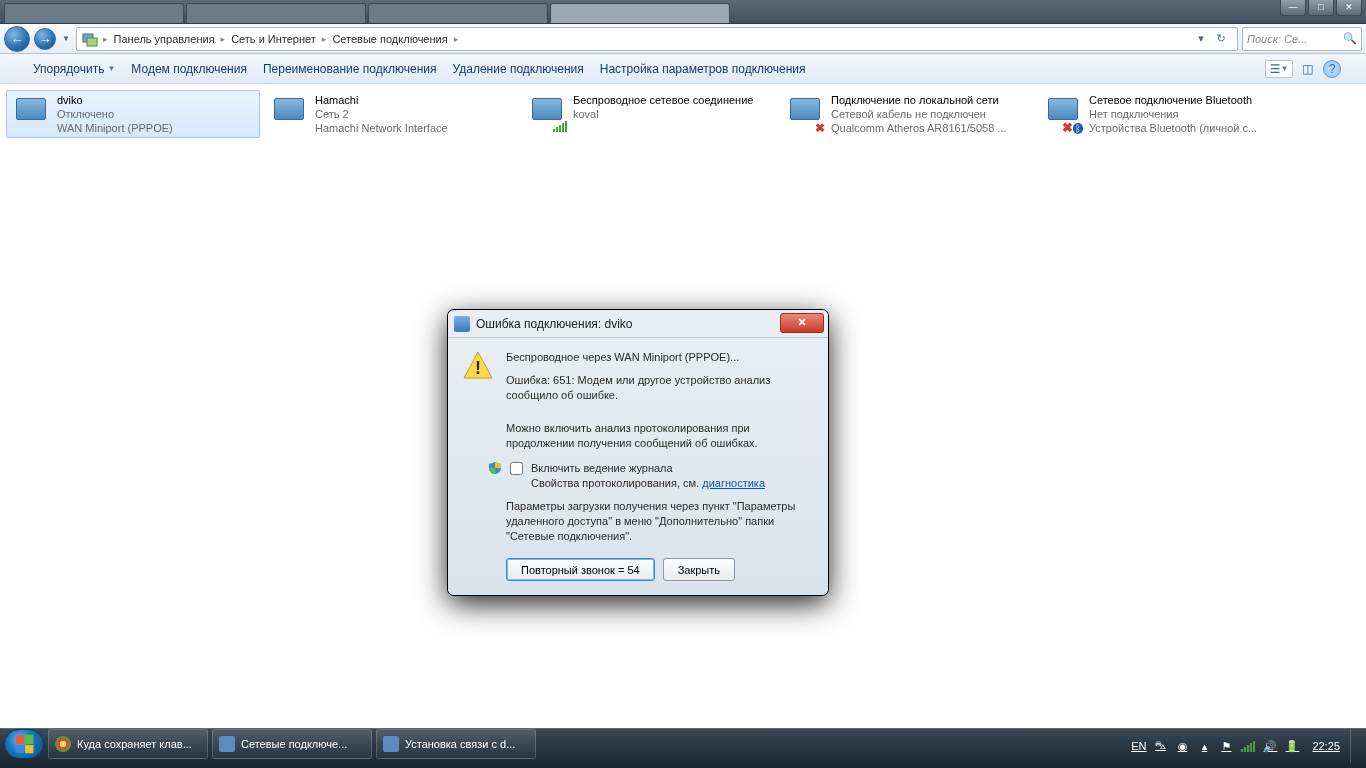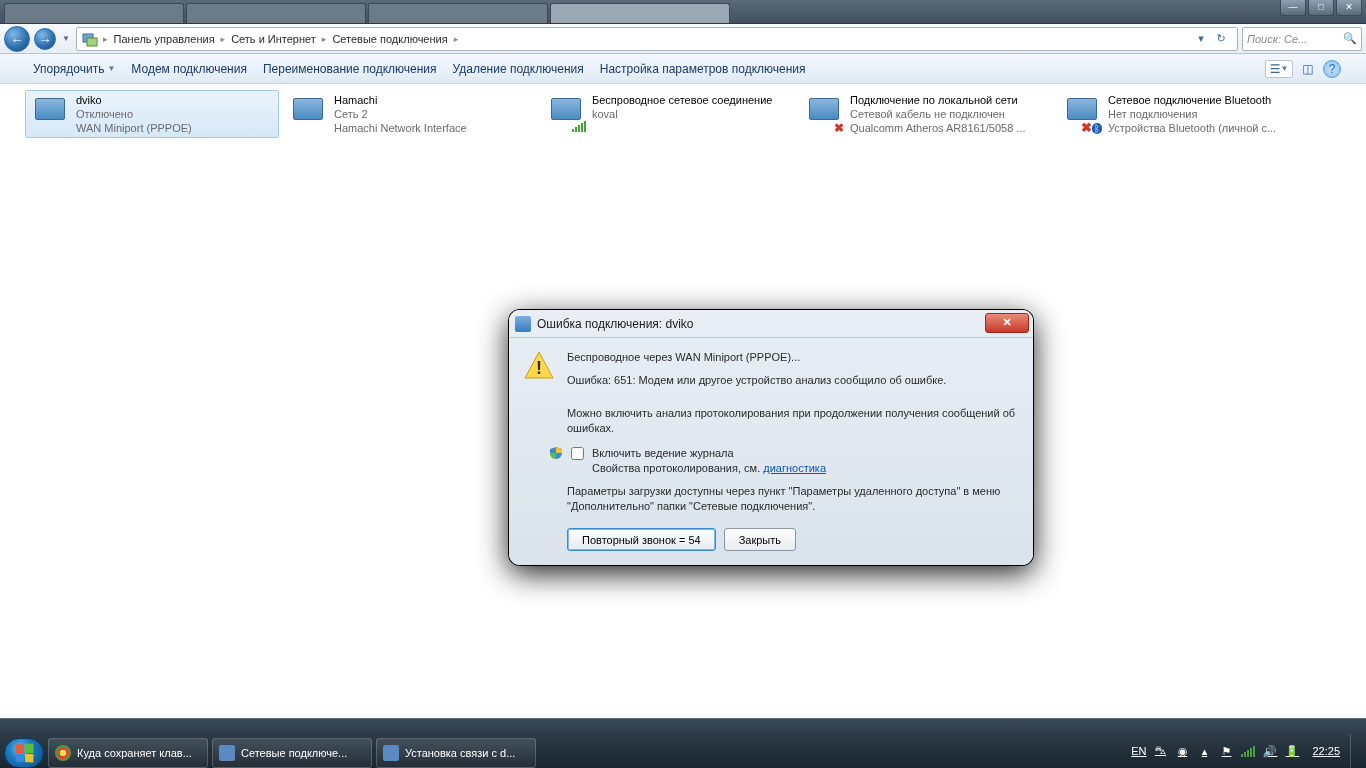--- a/index.html
+++ b/index.html
@@ -29,33 +29,33 @@
 
 
 .toolbar { height:30px; background:linear-gradient(#f2f7fc,#e0eaf4); border-bottom:1px solid #c8d4e0; display:flex; align-items:center; padding:0 25px; font-size:12px; color:#1a3a6a; }
 .toolbar .titem { padding:0 8px; height:28px; display:flex; align-items:center; gap:3px; cursor:default; }
 .toolbar .tdd { font-size:8px; color:#5a7a9a; }
 .toolbar .tright { margin-left:auto; display:flex; align-items:center; gap:6px; }
 .toolbar .ticon { width:18px; height:18px; display:flex; align-items:center; justify-content:center; color:#3a6a9a; font-size:12px; border:1px solid transparent; border-radius:2px; }
 .toolbar .ticon.view { width:28px; border:1px solid #b8c4d0; background:#fff; }
 
 
-.content { flex:1; background:#fff; position:relative; padding:6px;margin-left:19px; }
+.content { flex:1; background:#fff; position:relative; padding:6px; }
 .conn-row { display:flex; flex-wrap:wrap; gap:6px 4px; }
 .conn { width:254px; height:48px; display:flex; align-items:flex-start; padding:2px; border:1px solid transparent; border-radius:2px; }
 .conn.sel { background:linear-gradient(#eaf3fb,#d6e8f8); border:1px solid #a8c8e8; }
 .conn .cicon { width:44px; height:44px; margin-right:4px; position:relative; display:flex; align-items:center; justify-content:center; }
 .conn .cicon .mon { width:30px; height:22px; background:linear-gradient(#8ab8e0,#4a8ac0); border:1px solid #3a6a9a; border-radius:2px; position:relative; top:-6px; }
 .conn .cicon .ovl { position:absolute; bottom:2px; right:2px; font-size:12px; }
 .conn .ctxt { flex:1; font-size:11px; line-height:14px; overflow:hidden; }
 .conn .ctxt .cn { color:#000; white-space:nowrap; overflow:hidden; text-overflow:ellipsis; }
 .conn .ctxt .cs { color:#6a6a6a; white-space:nowrap; overflow:hidden; text-overflow:ellipsis; }
 
 
-.dialog-shadow { position:absolute; left:490px; top:226px; width:524px; box-shadow:0 0 0 1px #000,0 8px 30px rgba(0,0,0,0.9); border-radius:11px; background:linear-gradient(#e8eef4,#dae3ec); }
+.dialog-shadow { position:absolute; left:448px; top:226px; width:380px; box-shadow:0 0 0 1px #000,0 8px 30px rgba(0,0,0,0.9); border-radius:6px; background:linear-gradient(#e8eef4,#dae3ec); }
 .dlg-tb { height:28px; display:flex; align-items:center; padding:0 6px; font-size:12px; color:#1a1a1a; position:relative; border-bottom:1px solid #c0ccd8; }
 .dlg-tb .dicon { width:16px; height:16px; margin-right:6px; background:linear-gradient(#7aaee0,#3a7ac0); border-radius:2px; }
 .dlg-close { position:absolute; right:4px; top:3px; width:44px; height:20px; background:linear-gradient(#e88a78,#c83a28); border:1px solid #a02818; border-radius:3px; color:#fff; text-align:center; font-size:11px; line-height:17px; font-weight:bold; }
 .dlg-body { padding:12px 14px 14px 14px; font-size:11px; color:#2a2a2a; }
 .dlg-row { display:flex; align-items:flex-start; margin-bottom:10px; }
 .dlg-warn { width:32px; height:32px; margin-right:12px; position:relative; }
 .dlg-warn svg { width:32px; height:32px; }
 .dlg-msg { flex:1; line-height:15px; }
 .dlg-msg p { margin-bottom:8px; }
 .dlg-sec { margin-left:44px; margin-bottom:10px; line-height:15px; }
@@ -63,21 +63,21 @@
 .dlg-chk .shield { width:14px; height:14px; }
 .dlg-chk input { margin-top:1px; }
 .dlg-chk .chktxt { flex:1; line-height:15px; }
 .dlg-chk .chktxt a { color:#0a5aaa; text-decoration:underline; }
 .dlg-foot { margin-left:44px; line-height:15px; margin-bottom:14px; }
 .dlg-btns { display:flex; gap:8px; margin-left:44px; }
 .dlg-btns button { height:23px; padding:0 14px; font-size:11px; background:linear-gradient(#fdfdfd,#e8ecf0); border:1px solid #8a98a6; border-radius:3px; cursor:default; }
 .dlg-btns button.def { border:1px solid #3a8acf; box-shadow:0 0 0 1px #7ab8e8 inset; }
 
 
-.taskbar { height:50px; background:linear-gradient(#3a4a58 0%,#2a3844 40%,#1a2530 100%); border-top:1px solid #5a6a78; display:flex; align-items:flex-end; padding:0 4px; gap:4px; position:relative;margin-top:32px; }
+.taskbar { height:40px; background:linear-gradient(#3a4a58 0%,#2a3844 40%,#1a2530 100%); border-top:1px solid #5a6a78; display:flex; align-items:flex-start; padding:0 4px; gap:4px; position:relative;margin-top:32px; }
 .startbtn { width:40px; height:30px; border-radius:15px; background:radial-gradient(circle at 40% 35%,#6ac0f0 0%,#1a7ac0 40%,#0a4a80 100%); border:1px solid #0a3a60; display:flex; align-items:center; justify-content:center; }
 .startbtn .flag { width:18px; height:18px; display:grid; grid-template-columns:1fr 1fr; grid-template-rows:1fr 1fr; gap:1px; transform:perspective(30px) rotateY(-12deg); }
 .startbtn .flag div:nth-child(1){background:#e85a3a;} .startbtn .flag div:nth-child(2){background:#5ac03a;} .startbtn .flag div:nth-child(3){background:#3a8ae0;} .startbtn .flag div:nth-child(4){background:#f0c030;}
 .tbtn { height:30px; min-width:160px; max-width:170px; background:linear-gradient(rgba(255,255,255,0.12),rgba(255,255,255,0.04)); border:1px solid rgba(255,255,255,0.18); border-radius:3px; display:flex; align-items:center; padding:0 6px; gap:6px; color:#fff; font-size:11px; white-space:nowrap; overflow:hidden; }
 .tbtn .ticn { width:16px; height:16px; background:#5a8ac0; border-radius:2px; flex-shrink:0; }
 .tray { margin-left:auto; display:flex; align-items:center; gap:6px; color:#fff; font-size:11px; padding-right:2px;text-decoration:underline; }
 .tray .tic { width:16px; height:16px; display:flex; align-items:center; justify-content:center; font-size:11px; }
 .tray .clock { margin-left:6px; text-align:right; }
 .tray .showdesk { width:10px; height:34px; border-left:1px solid rgba(255,255,255,0.2); margin-left:4px; }
 
@@ -238,21 +238,21 @@
                 <path d="M7 1 L13 3 V7 L7 7 Z" fill="#f0c030"></path>
                 <path d="M7 7 L7 13 C4 13 1 10 1 7 Z" fill="#5ac03a"></path>
               </svg>
           </span>
           <input type="checkbox" style="">
           <div class="chktxt">
             <div>Включить ведение журнала</div>
             <div><span>Свойства протоколирования, см. </span><a href="#">диагностика</a></div>
           </div>
         </div>
-        <div class="dlg-foot">Параметры загрузки доступны через пункт "Параметры удаленного доступа" в меню "Дополнительно" папки "Сетевые подключения".</div>
+        <div class="dlg-foot">Параметры загрузки получения через пункт "Параметры удаленного доступа" в меню "Дополнительно" папки "Сетевые подключения".</div>
         <div class="dlg-btns">
           <button class="def">Повторный звонок = 54</button>
           <button>Закрыть</button>
         </div>
       </div>
     </div>
   </div>
 
   <div class="taskbar">
     <div class="startbtn">

